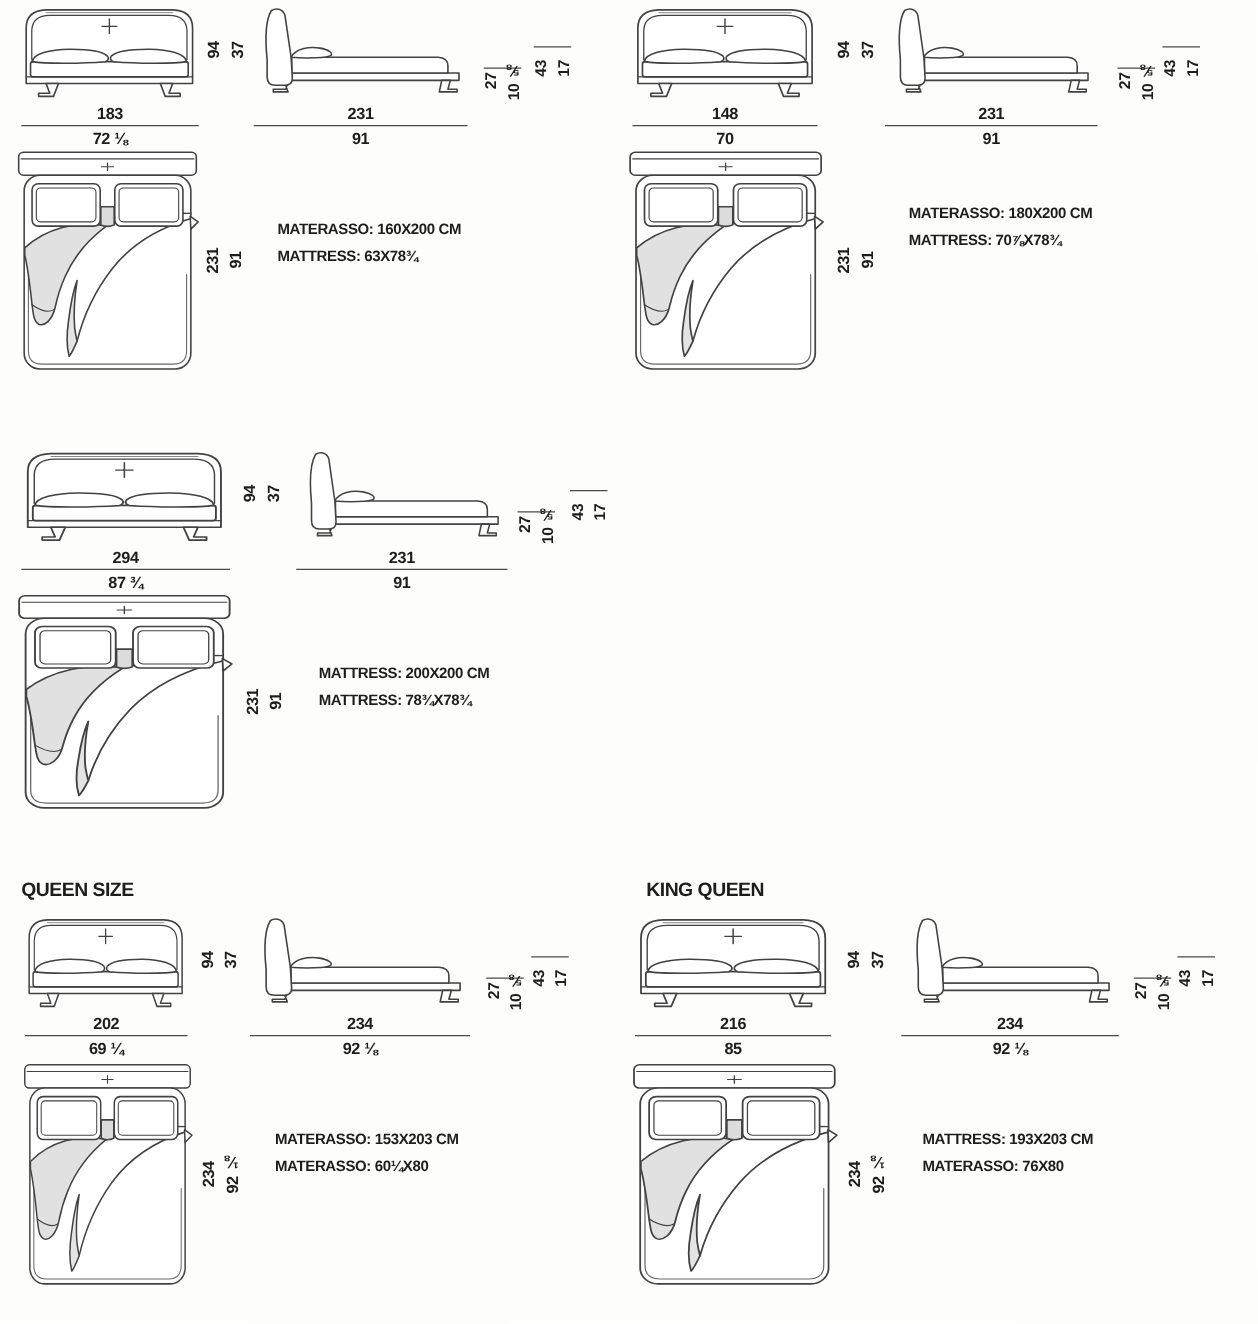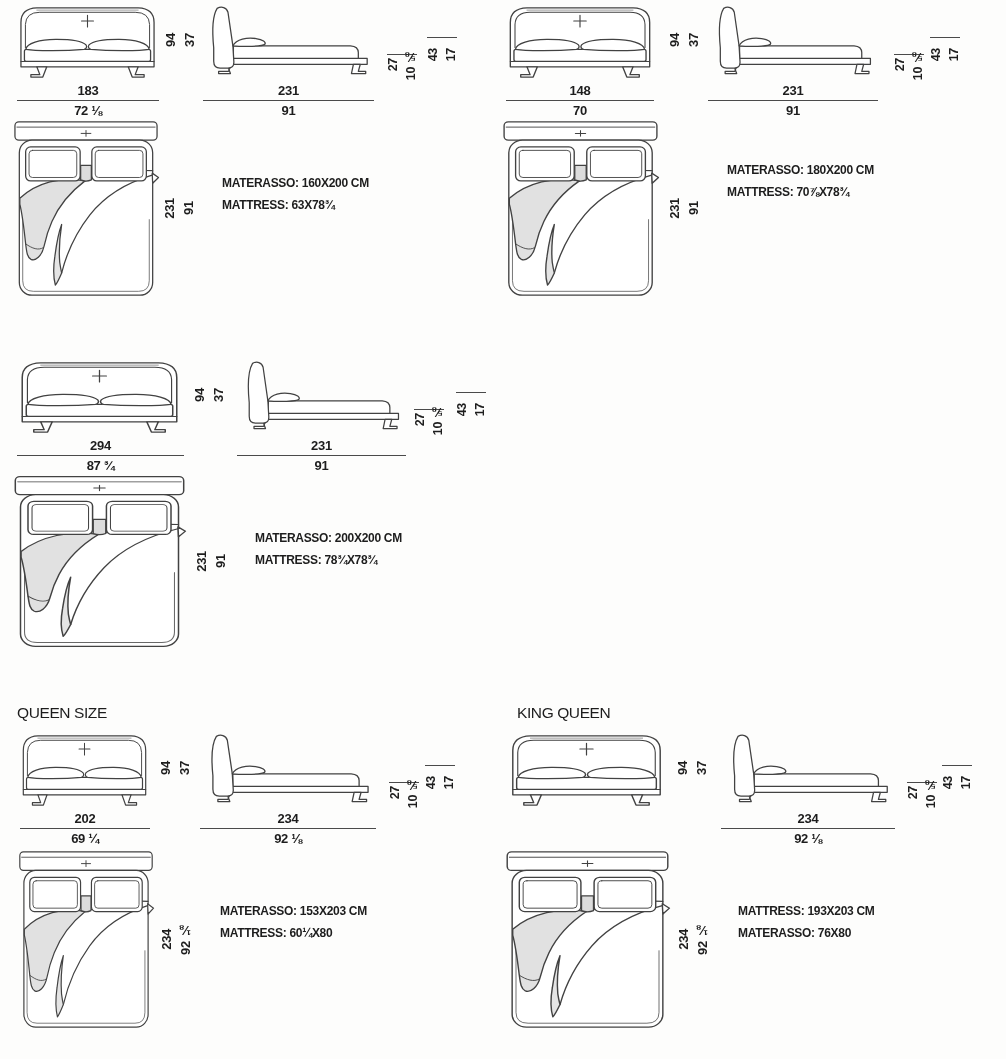--- a/index.html
+++ b/index.html
@@ -1,20 +1,20 @@
 <!DOCTYPE html>
 <html><head>
 <meta charset="utf-8">
 <style>
   html,body{margin:0;padding:0;background:#ffffff;}
   .sheet{position:relative;width:1006px;height:1059px;background:#fdfdfc;overflow:hidden;
          font-family:"Liberation Sans","DejaVu Sans",sans-serif;color:#1d1d1d;}
   .block{position:absolute;left:0;top:0;width:100%;height:100%;pointer-events:none;}
   .draw{position:absolute;}
-  .size-label{position:absolute;font-size:15.5px;font-weight:400;letter-spacing:-0.4px;white-space:nowrap;}
+  .size-label{position:absolute;font-size:15.5px;font-weight:700;letter-spacing:-0.4px;white-space:nowrap;}
   .spec{position:absolute;font-size:12px;font-weight:700;letter-spacing:-0.3px;line-height:22px;white-space:nowrap;margin-top:43px;}
   .hdim{position:absolute;text-align:center;font-size:13px;font-weight:700;letter-spacing:-0.3px;line-height:1;}
   .hdim .cm{padding-bottom:3px;}
   .hdim .rule{height:0;border-top:1.4px solid #4a4a4a;}
   .hdim .in{padding-top:3px;}
   .vdim,.sdim{position:absolute;display:flex;align-items:center;justify-content:center;gap:3px;
               font-size:13px;font-weight:700;letter-spacing:-0.3px;}
   .sdim{font-size:12.5px;}
   .vdim .rule,.sdim .rule{width:1.4px;align-self:stretch;background:#4a4a4a;}
   .sdim::before{content:"";position:absolute;top:0;left:-2px;right:-2px;border-top:1.4px solid #4a4a4a;}
@@ -195,21 +195,21 @@
     </div>
     <svg class="draw" style="left:13px;top:470px" width="173" height="182" viewBox="0 0 150 192" preserveAspectRatio="none">
         <use href="#g-top"></use>
       </svg>
     <div class="vdim" style="left:198px;top:475px;width:26px;height:172px">
       <span class="rot">231</span>
       <span class="rule"></span>
       <span class="rot">91</span>
     </div>
     <div class="spec" style="left:255px;top:484px">
-      <div>MATERASSO: 200X200 CM</div>
+      <div>MATTRESS: 200X200 CM</div>
       <div>MATTRESS: 78¾X78¾</div>
     </div>
   </section>
 
   <section class="block">
     <div class="size-label" style="left:17px;top:704px">QUEEN SIZE</div>
     <svg class="draw" style="left:16px;top:732px" width="137" height="76" viewBox="0 0 150 78" preserveAspectRatio="none">
         <use href="#g-front"></use>
       </svg>
     <div class="vdim" style="left:162px;top:737px;width:26px;height:62px">
@@ -243,33 +243,38 @@
     <svg class="draw" style="left:18px;top:845px" width="136" height="188" viewBox="0 0 150 192" preserveAspectRatio="none">
         <use href="#g-top"></use>
       </svg>
     <div class="vdim" style="left:163px;top:849px;width:26px;height:180px">
       <span class="rot">234</span>
       <span class="rule"></span>
       <span class="rot">92 ⅛</span>
     </div>
     <div class="spec" style="left:220px;top:857px">
       <div>MATERASSO: 153X203 CM</div>
-      <div>MATTRESS: 60¼X80</div>
+      <div>MATERASSO: 60¼X80</div>
     </div>
   </section>
 
   <section class="block">
     <div class="size-label" style="left:517px;top:704px">KING QUEEN</div>
     <svg class="draw" style="left:504px;top:732px" width="165" height="76" viewBox="0 0 150 78" preserveAspectRatio="none">
         <use href="#g-front"></use>
       </svg>
     <div class="vdim" style="left:679px;top:737px;width:26px;height:62px">
       <span class="rot">94</span>
       <span class="rule"></span>
       <span class="rot">37</span>
+    </div>
+    <div class="hdim" style="left:508px;top:812px;width:157px">
+      <div class="cm">216</div>
+      <div class="rule"></div>
+      <div class="in">85</div>
     </div>
     <svg class="draw" style="left:717px;top:732px" width="181" height="70" viewBox="0 0 185 72" preserveAspectRatio="none">
         <use href="#g-side"></use>
       </svg>
     <div class="hdim" style="left:721px;top:812px;width:174px">
       <div class="cm">234</div>
       <div class="rule"></div>
       <div class="in">92 ⅛</div>
     </div>
     <div class="sdim" style="left:909px;top:782px;width:26px;height:22px">

